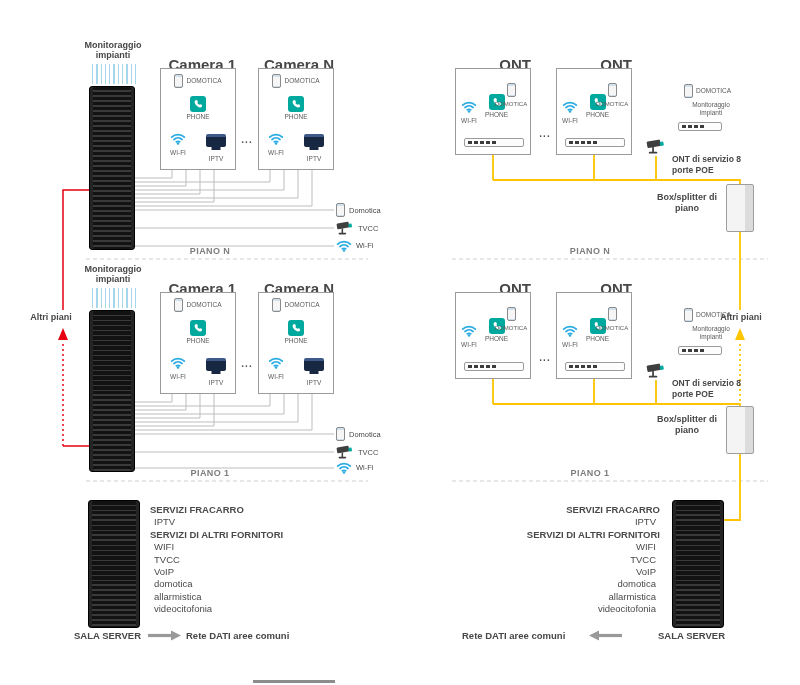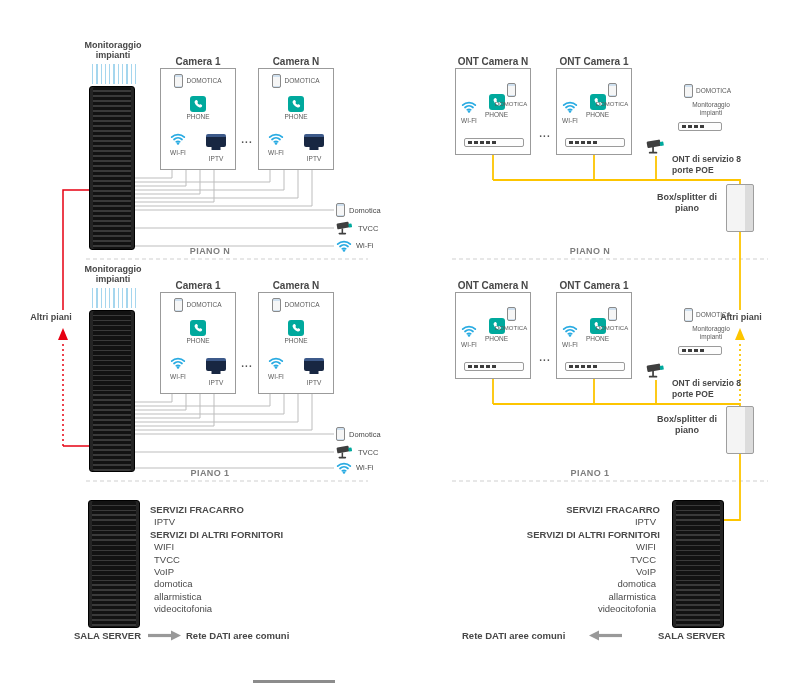--- a/index.html
+++ b/index.html
@@ -3,21 +3,21 @@
 <meta charset="utf-8">
 <style>
   *{margin:0;padding:0;box-sizing:border-box}
   html,body{width:800px;height:685px}
   body{font-family:"Liberation Sans",sans-serif;background:#fff}
   #canvas{position:relative;width:800px;height:685px;background:#fff;overflow:hidden}
   .abs{position:absolute}
   .b{font-weight:bold}
   .wires{position:absolute;left:0;top:0}
   .devbox{position:absolute;width:76px;background:#fff;border:1px solid #9b9b9b}
-  .boxtitle{position:absolute;width:76px;text-align:center;font-size:10px;font-weight:bold;color:#474747}
+  .boxtitle{position:absolute;width:76px;text-align:right;font-size:15px;font-weight:bold;color:#474747}
   .tiny6{font-size:6.5px;color:#5a5a5a;line-height:1.25}
   .iconrow{position:absolute;display:flex;align-items:center;gap:4px}
   .slbl{font-size:7.5px;color:#4a4a4a}
   .tealphone{display:inline-flex;width:16px;height:16px;background:#00a99d;border-radius:3px;align-items:center;justify-content:center}
   .smphone{display:inline-block;width:9px;height:14px;border:1px solid #8a8a8a;border-radius:2px;background:linear-gradient(180deg,#cfe0ef 0 2px,#f6f6f6 2px 11px,#cfe0ef 11px)}
   .iptv{position:relative;display:inline-block;width:20px;height:13px;border-radius:2px;background:linear-gradient(180deg,#3d5a8a 0 3px,#182742 3px)}
   .iptv::after{content:"";position:absolute;left:50%;bottom:-3px;width:9px;height:3px;background:#182742;transform:translateX(-50%)}
   .ont{display:flex;align-items:center;gap:2.5px;height:9px;padding:0 3px;background:#fdfdfd;border:1px solid #9b9b9b;border-radius:2px}
   .ont i{display:block;width:3.5px;height:3.5px;background:#3c3c3c}
   .splitter{position:absolute;width:28px;height:48px;border:1px solid #9e9e9e;border-radius:2px;background:linear-gradient(90deg,#f4f4f4 0 68%,#dcdcdc 68%)}

